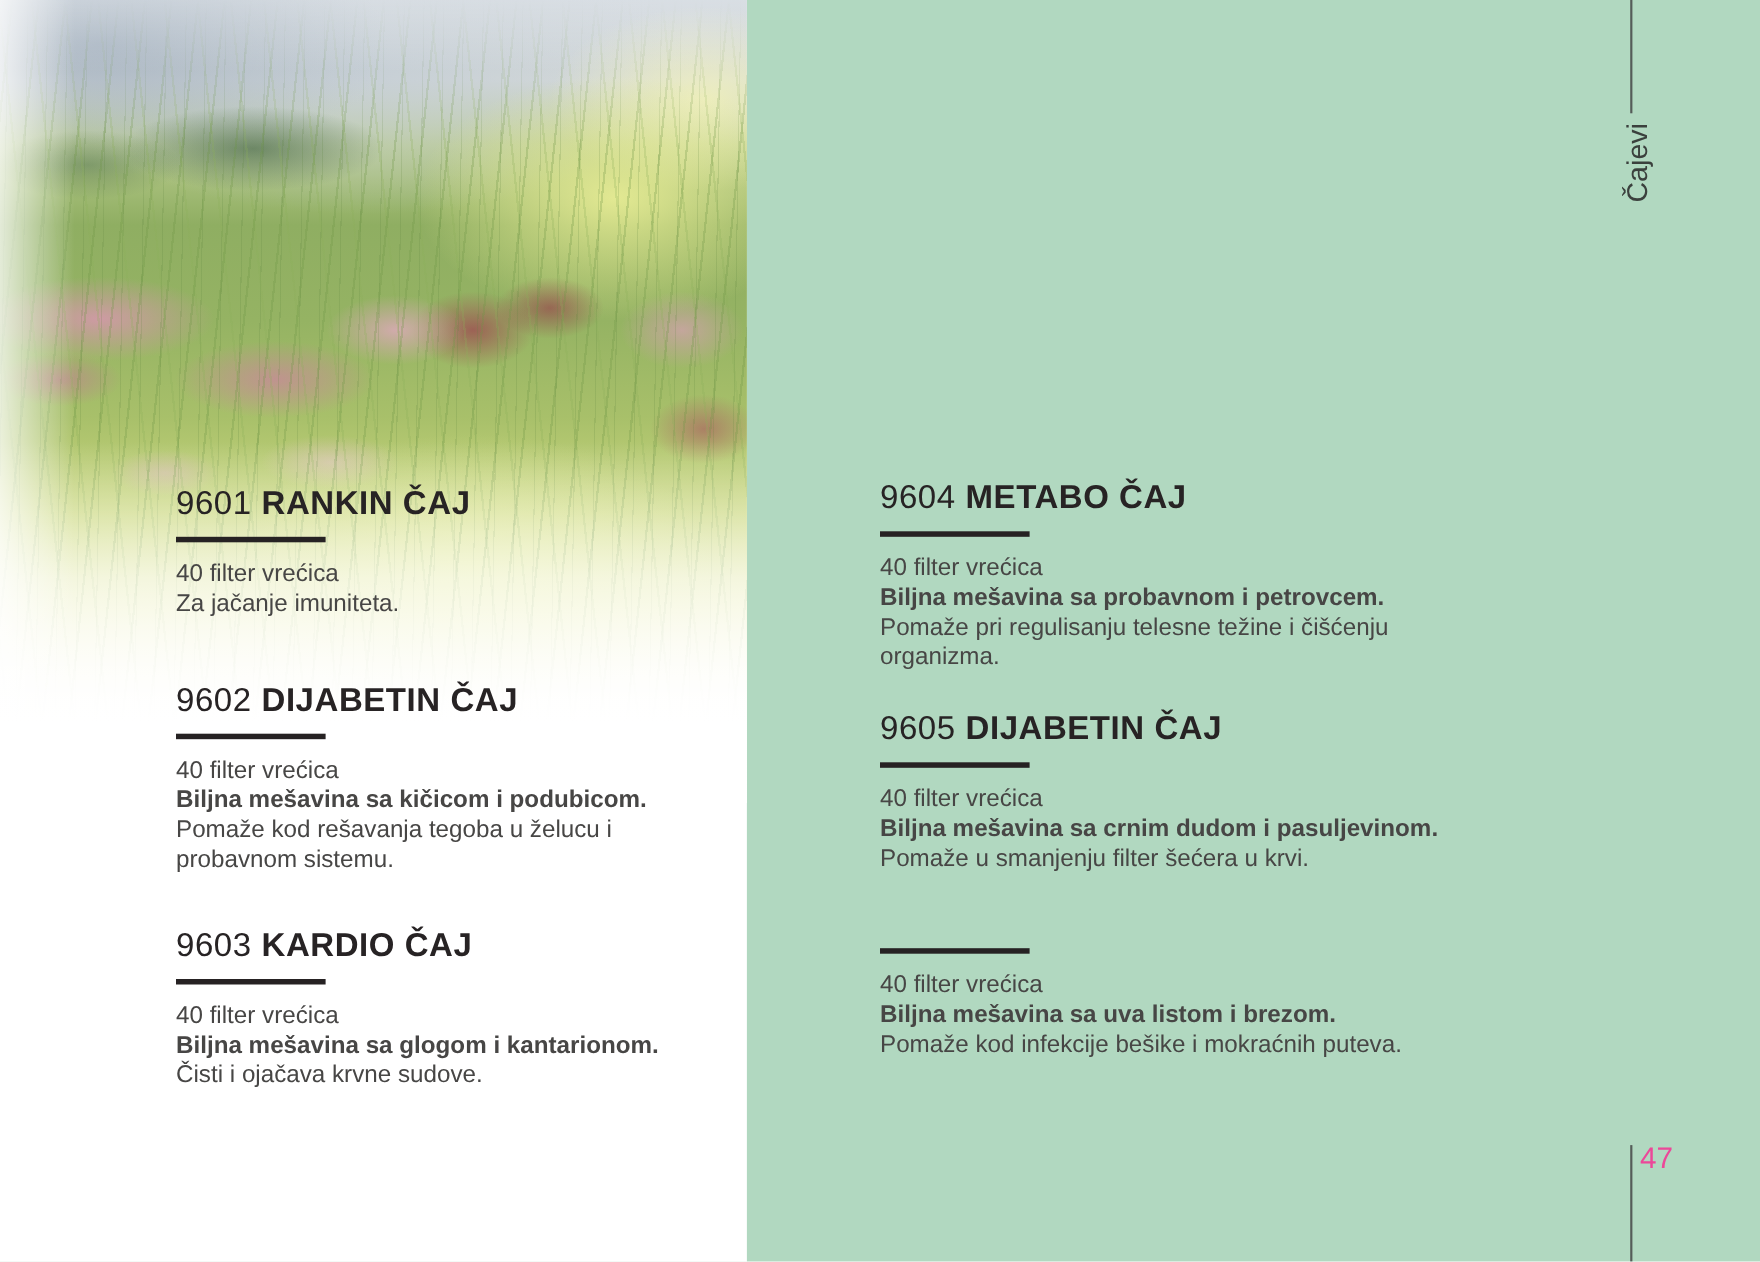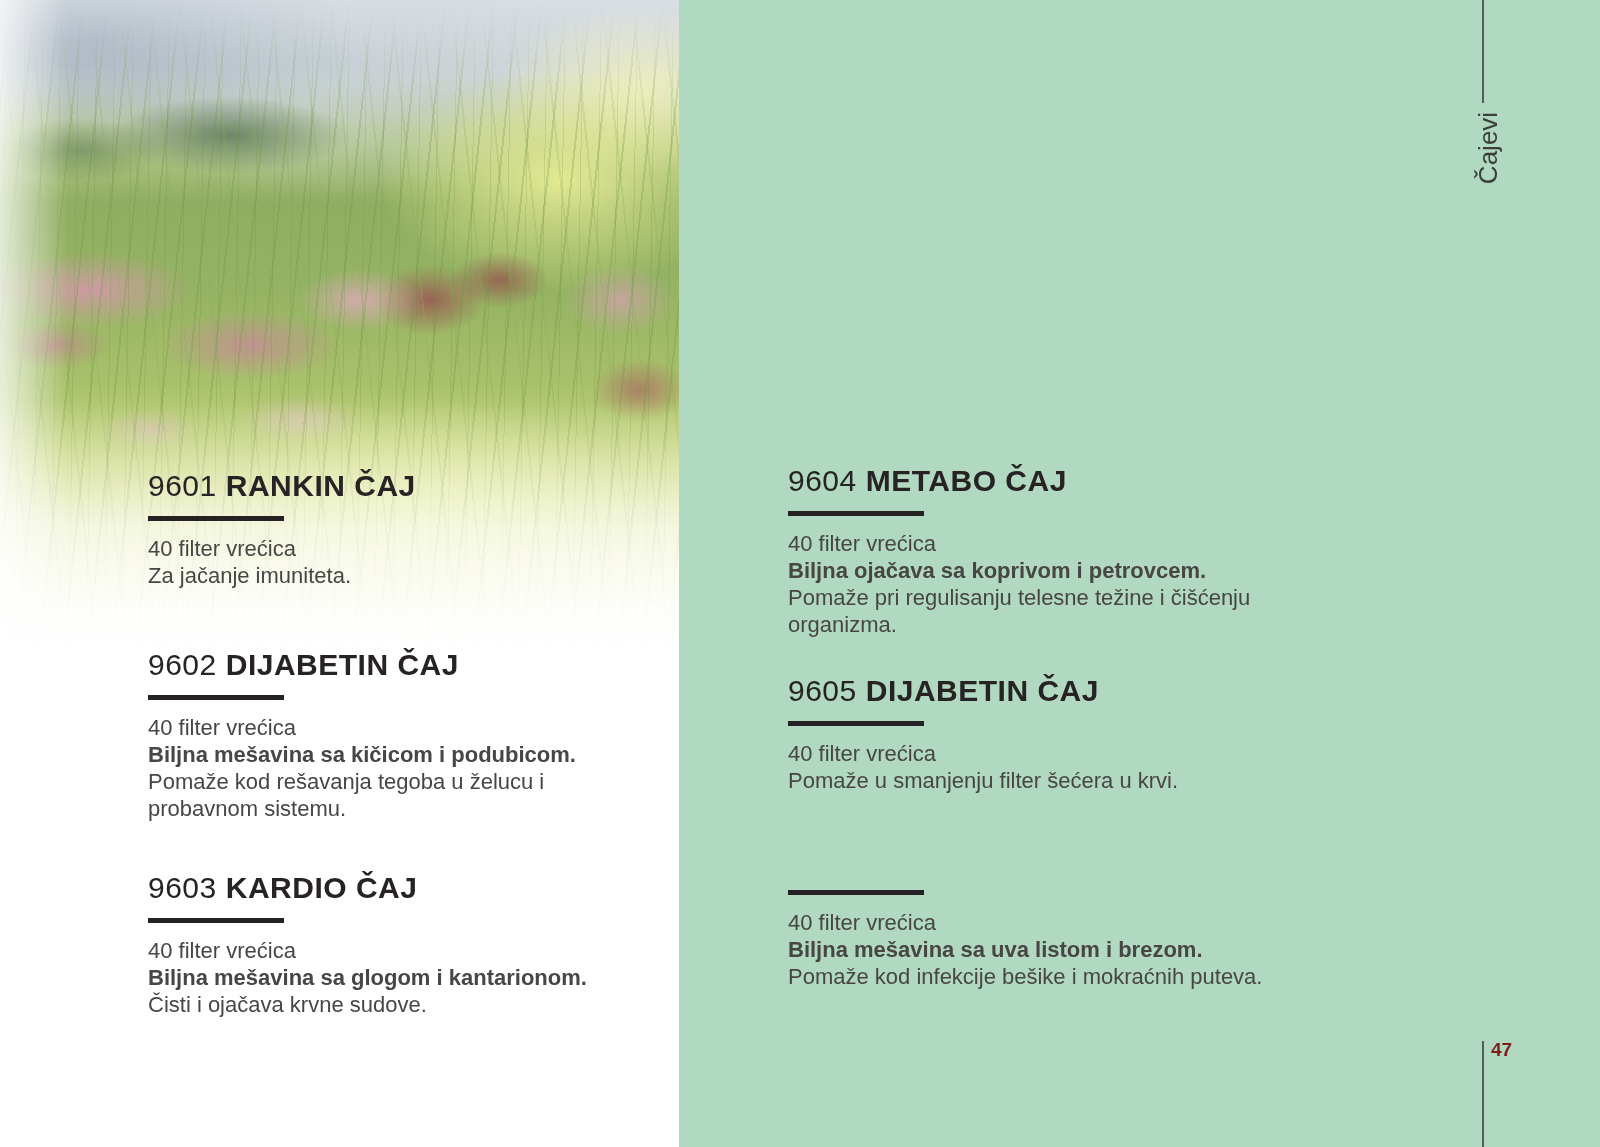--- a/index.html
+++ b/index.html
@@ -68,21 +68,21 @@
       linear-gradient(90deg, rgba(255,255,255,0.75), rgba(255,255,255,0) 10%),
       linear-gradient(180deg, rgba(255,255,255,0.30) 0, rgba(255,255,255,0) 9%),
       linear-gradient(180deg, rgba(255,255,255,0) 55%, rgba(255,255,255,0.65) 72%, #ffffff 90%);
   }
 
   
   .col { position: absolute; top: 0; height: 1147px; z-index: 5; }
   .col-left  { left: 148px; width: 500px; }
   .col-right { left: 788px; width: 560px; }
 
-  .product { position: absolute; left: 0; margin-top: 28px; }
+  .product { position: absolute; left: 12px; }
   .col-left  .p1 { top: 441px; }
   .col-left  .p2 { top: 620px; }
   .col-left  .p3 { top: 843px; }
   .col-right .p1 { top: 436px; }
   .col-right .p2 { top: 646px; }
   .col-right .p3 { top: 849px; }
 
   .product-title {
     font-size: 30px;
     line-height: 34px;
@@ -132,25 +132,24 @@
     font-size: 26px;
     color: #3b403d;
     text-align: center;
     white-space: nowrap;
     z-index: 6;
   }
 
   .page-number {
     position: absolute;
     left: 1491px; top: 1040px;
-    font-size: 19px;
+    font-size: 27px;
     line-height: 1;
-    color: #7f1d1d;
+    color: #ec4899;
     z-index: 6;
-    font-weight: bold;
   }
 </style>
 </head>
 <body>
 
 <div class="page">
 
   <div class="green-panel"></div>
 
   <div class="photo">
@@ -193,30 +192,31 @@
   </section>
 
   <section class="col col-right">
 
     <article class="product p1">
       <h2 class="product-title">
         <span class="code">9604</span><span class="name">METABO ČAJ</span>
       </h2>
       <div class="rule"></div>
       <p class="size">40 filter vrećica</p>
-      <p class="mixture">Biljna ojačava sa koprivom i petrovcem.</p>
+      <p class="mixture">Biljna mešavina sa probavnom i petrovcem.</p>
       <p class="desc">Pomaže pri regulisanju telesne težine i čišćenju organizma.</p>
     </article>
 
     <article class="product p2">
       <h2 class="product-title">
         <span class="code">9605</span><span class="name">DIJABETIN ČAJ</span>
       </h2>
       <div class="rule"></div>
       <p class="size">40 filter vrećica</p>
+      <p class="mixture">Biljna mešavina sa crnim dudom i pasuljevinom.</p>
       <p class="desc">Pomaže u smanjenju filter šećera u krvi.</p>
     </article>
 
     <article class="product p3">
       <div class="rule"></div>
       <p class="size">40 filter vrećica</p>
       <p class="mixture">Biljna mešavina sa uva listom i brezom.</p>
       <p class="desc">Pomaže kod infekcije bešike i mokraćnih puteva.</p>
     </article>
 

